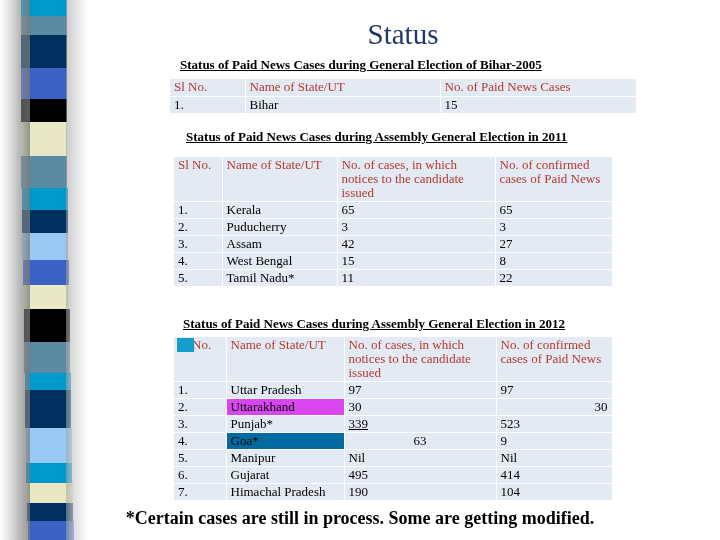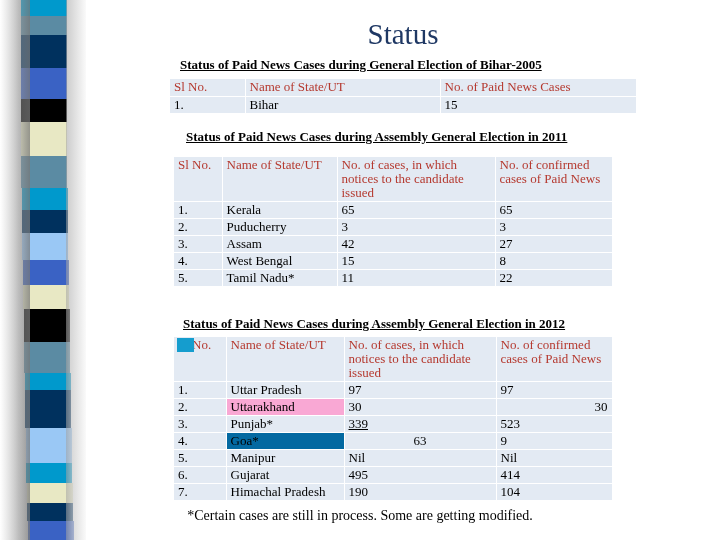--- a/index.html
+++ b/index.html
@@ -83,22 +83,23 @@
     width:17px; height:14px;
     background:#159dce;
   }
 
   #footnote{
     position:absolute;
     left:0; right:0;
     top:508px;
     text-align:center;
     font-family:"Liberation Serif", serif;
-    font-size:14px;
+    font-size:18px;
     color:#000000;
+    font-weight:bold;
   }
 
   .tbl-pos{ position:absolute; }
 </style>
 </head>
 <body>
 
 <div id="sidebar-decoration">
   <div class="stripe-wrap">
       <div class="stripe" style="background: rgb(0, 153, 204); top: 0px; height: 20px; left: 21px;"></div>
@@ -219,21 +220,21 @@
         <td style="color: rgb(181, 57, 47); background-color: rgb(227, 234, 243);">No. of confirmed cases of Paid News</td>
       </tr>
       <tr>
         <td style="background-color: rgb(227, 234, 243);">1.</td>
         <td style="background-color: rgb(227, 234, 243);">Uttar Pradesh</td>
         <td style="background-color: rgb(227, 234, 243);">97</td>
         <td style="background-color: rgb(227, 234, 243);">97</td>
       </tr>
       <tr>
         <td style="background-color: rgb(227, 234, 243);">2.</td>
-        <td style="background-color: #f9a8d4;">Uttarakhand</td>
+        <td style="background-color: #d946ef;">Uttarakhand</td>
         <td style="background-color: rgb(227, 234, 243);">30</td>
         <td style="background-color: rgb(227, 234, 243); text-align: right;">30</td>
       </tr>
       <tr>
         <td style="background-color: rgb(227, 234, 243);">3.</td>
         <td style="background-color: rgb(227, 234, 243);">Punjab*</td>
         <td style="background-color: rgb(227, 234, 243); text-decoration: underline;">339</td>
         <td style="background-color: rgb(227, 234, 243);">523</td>
       </tr>
       <tr>

